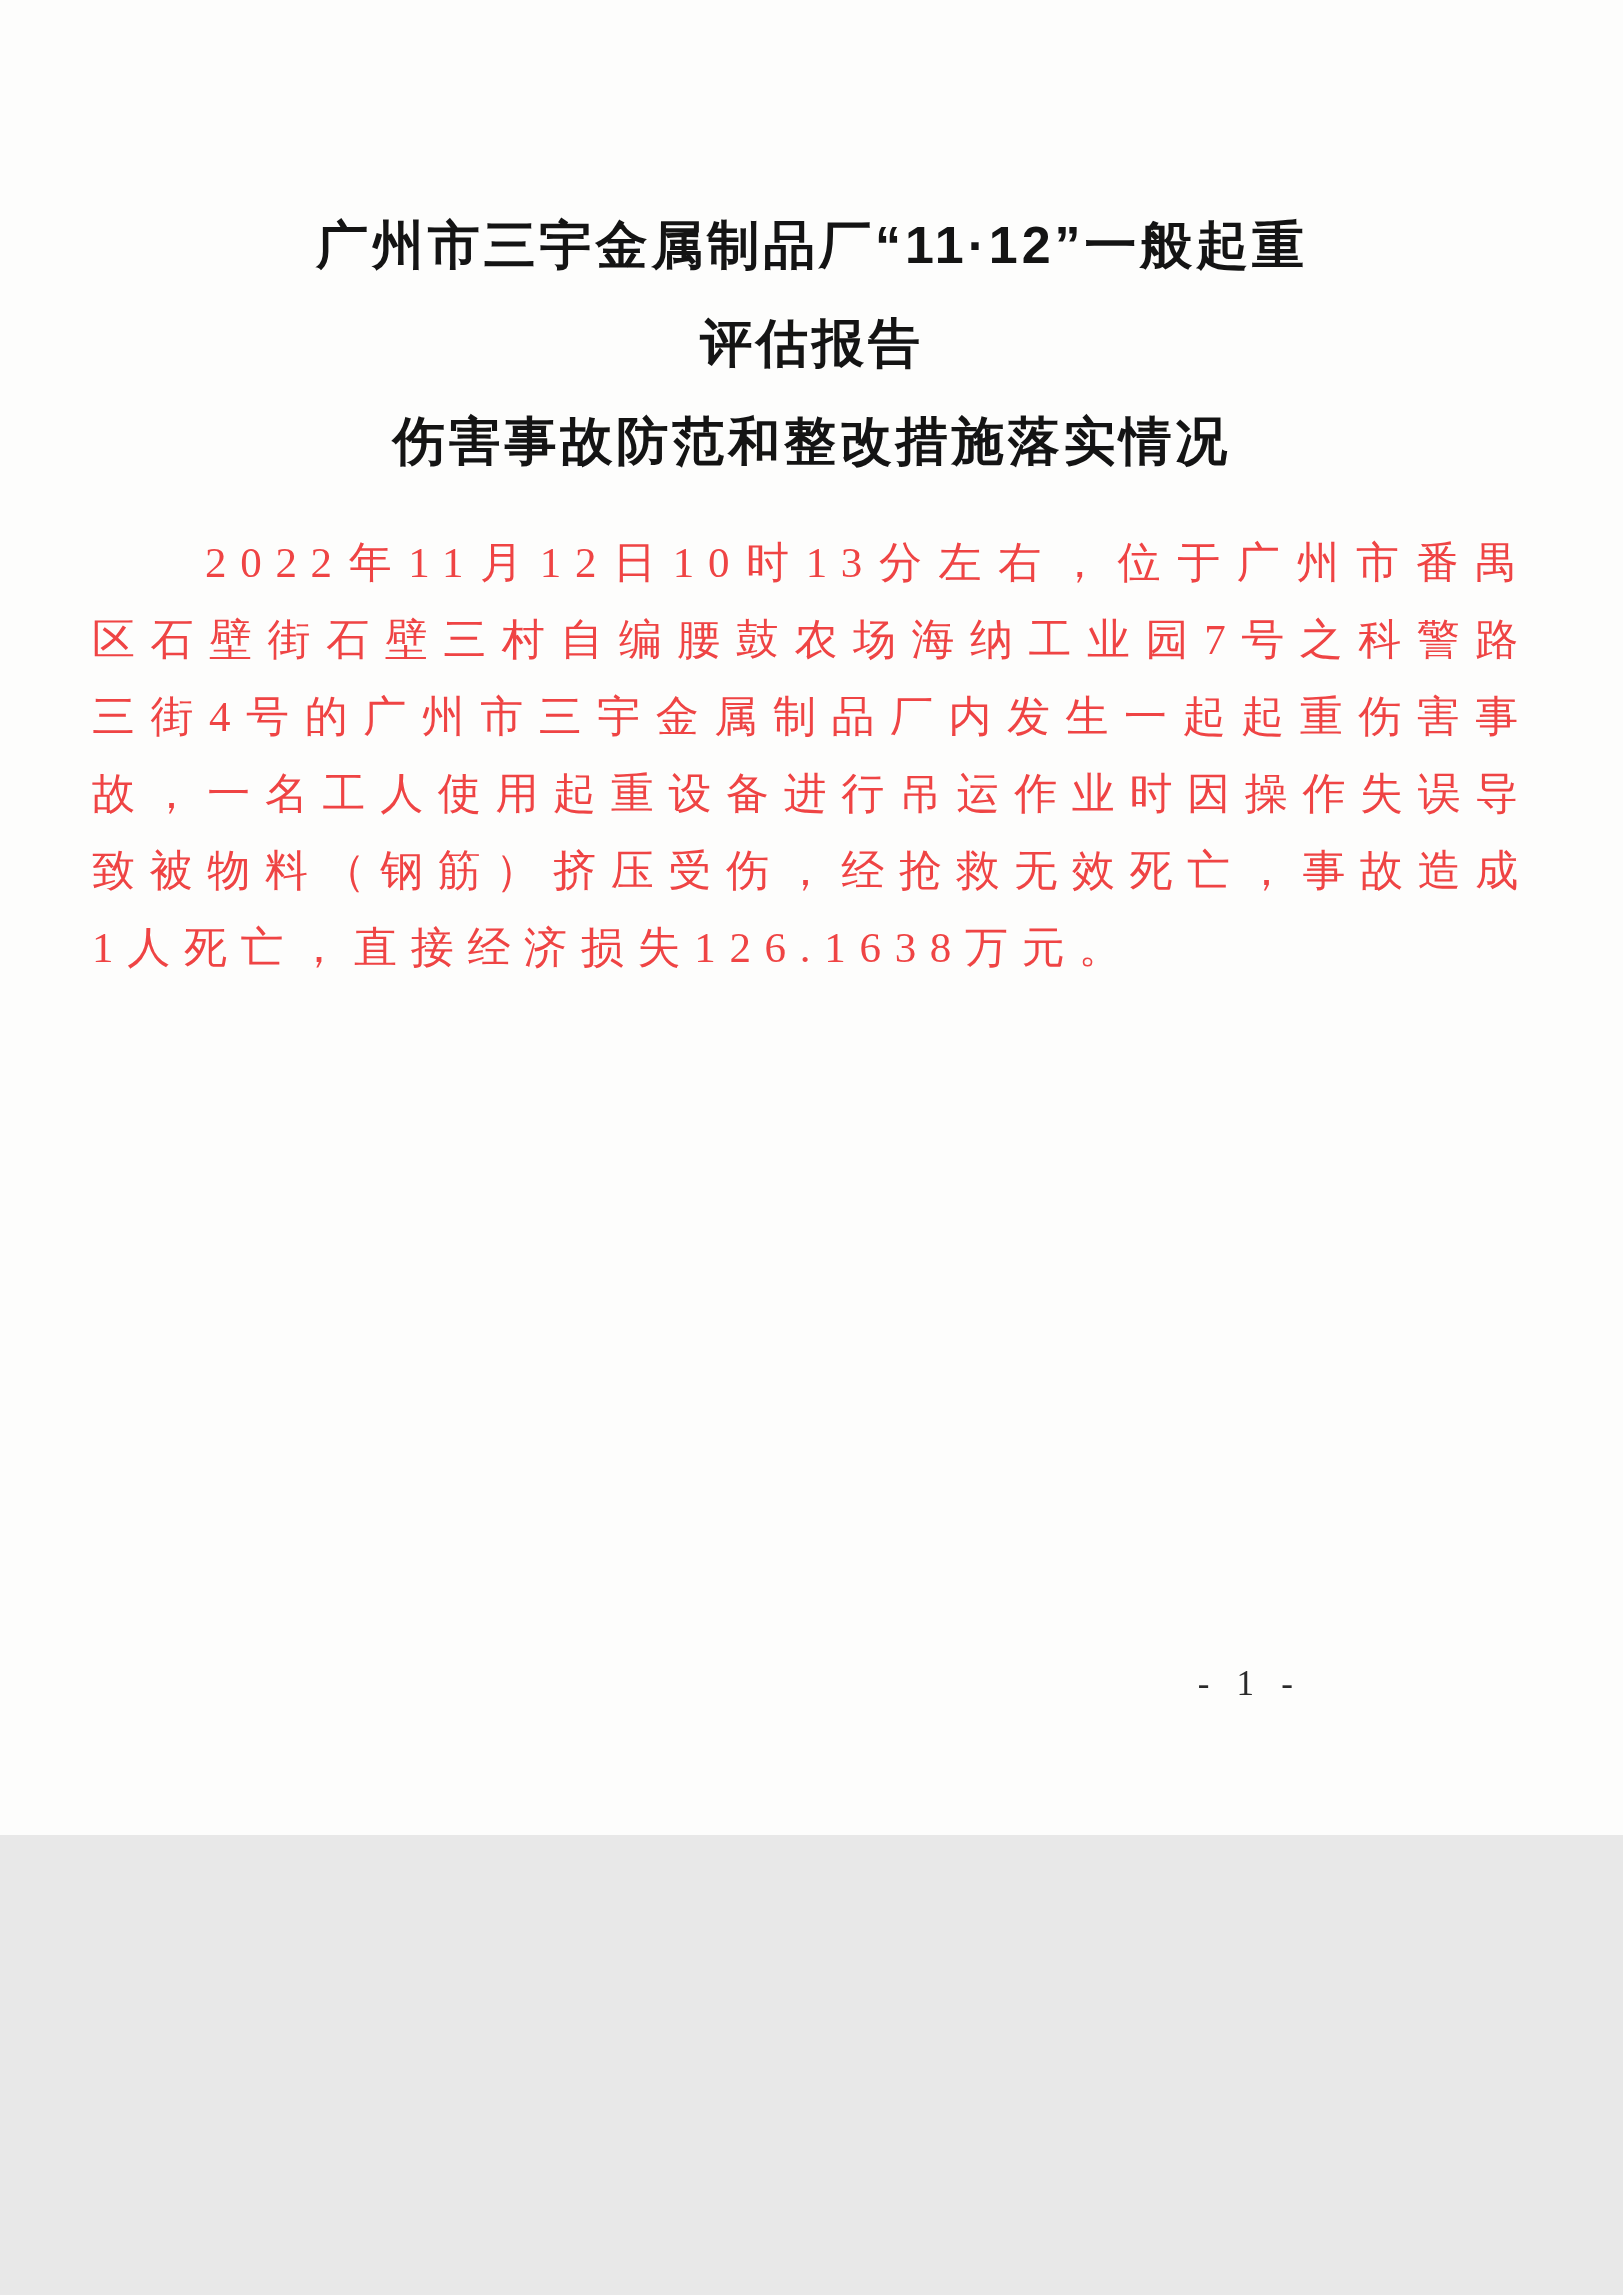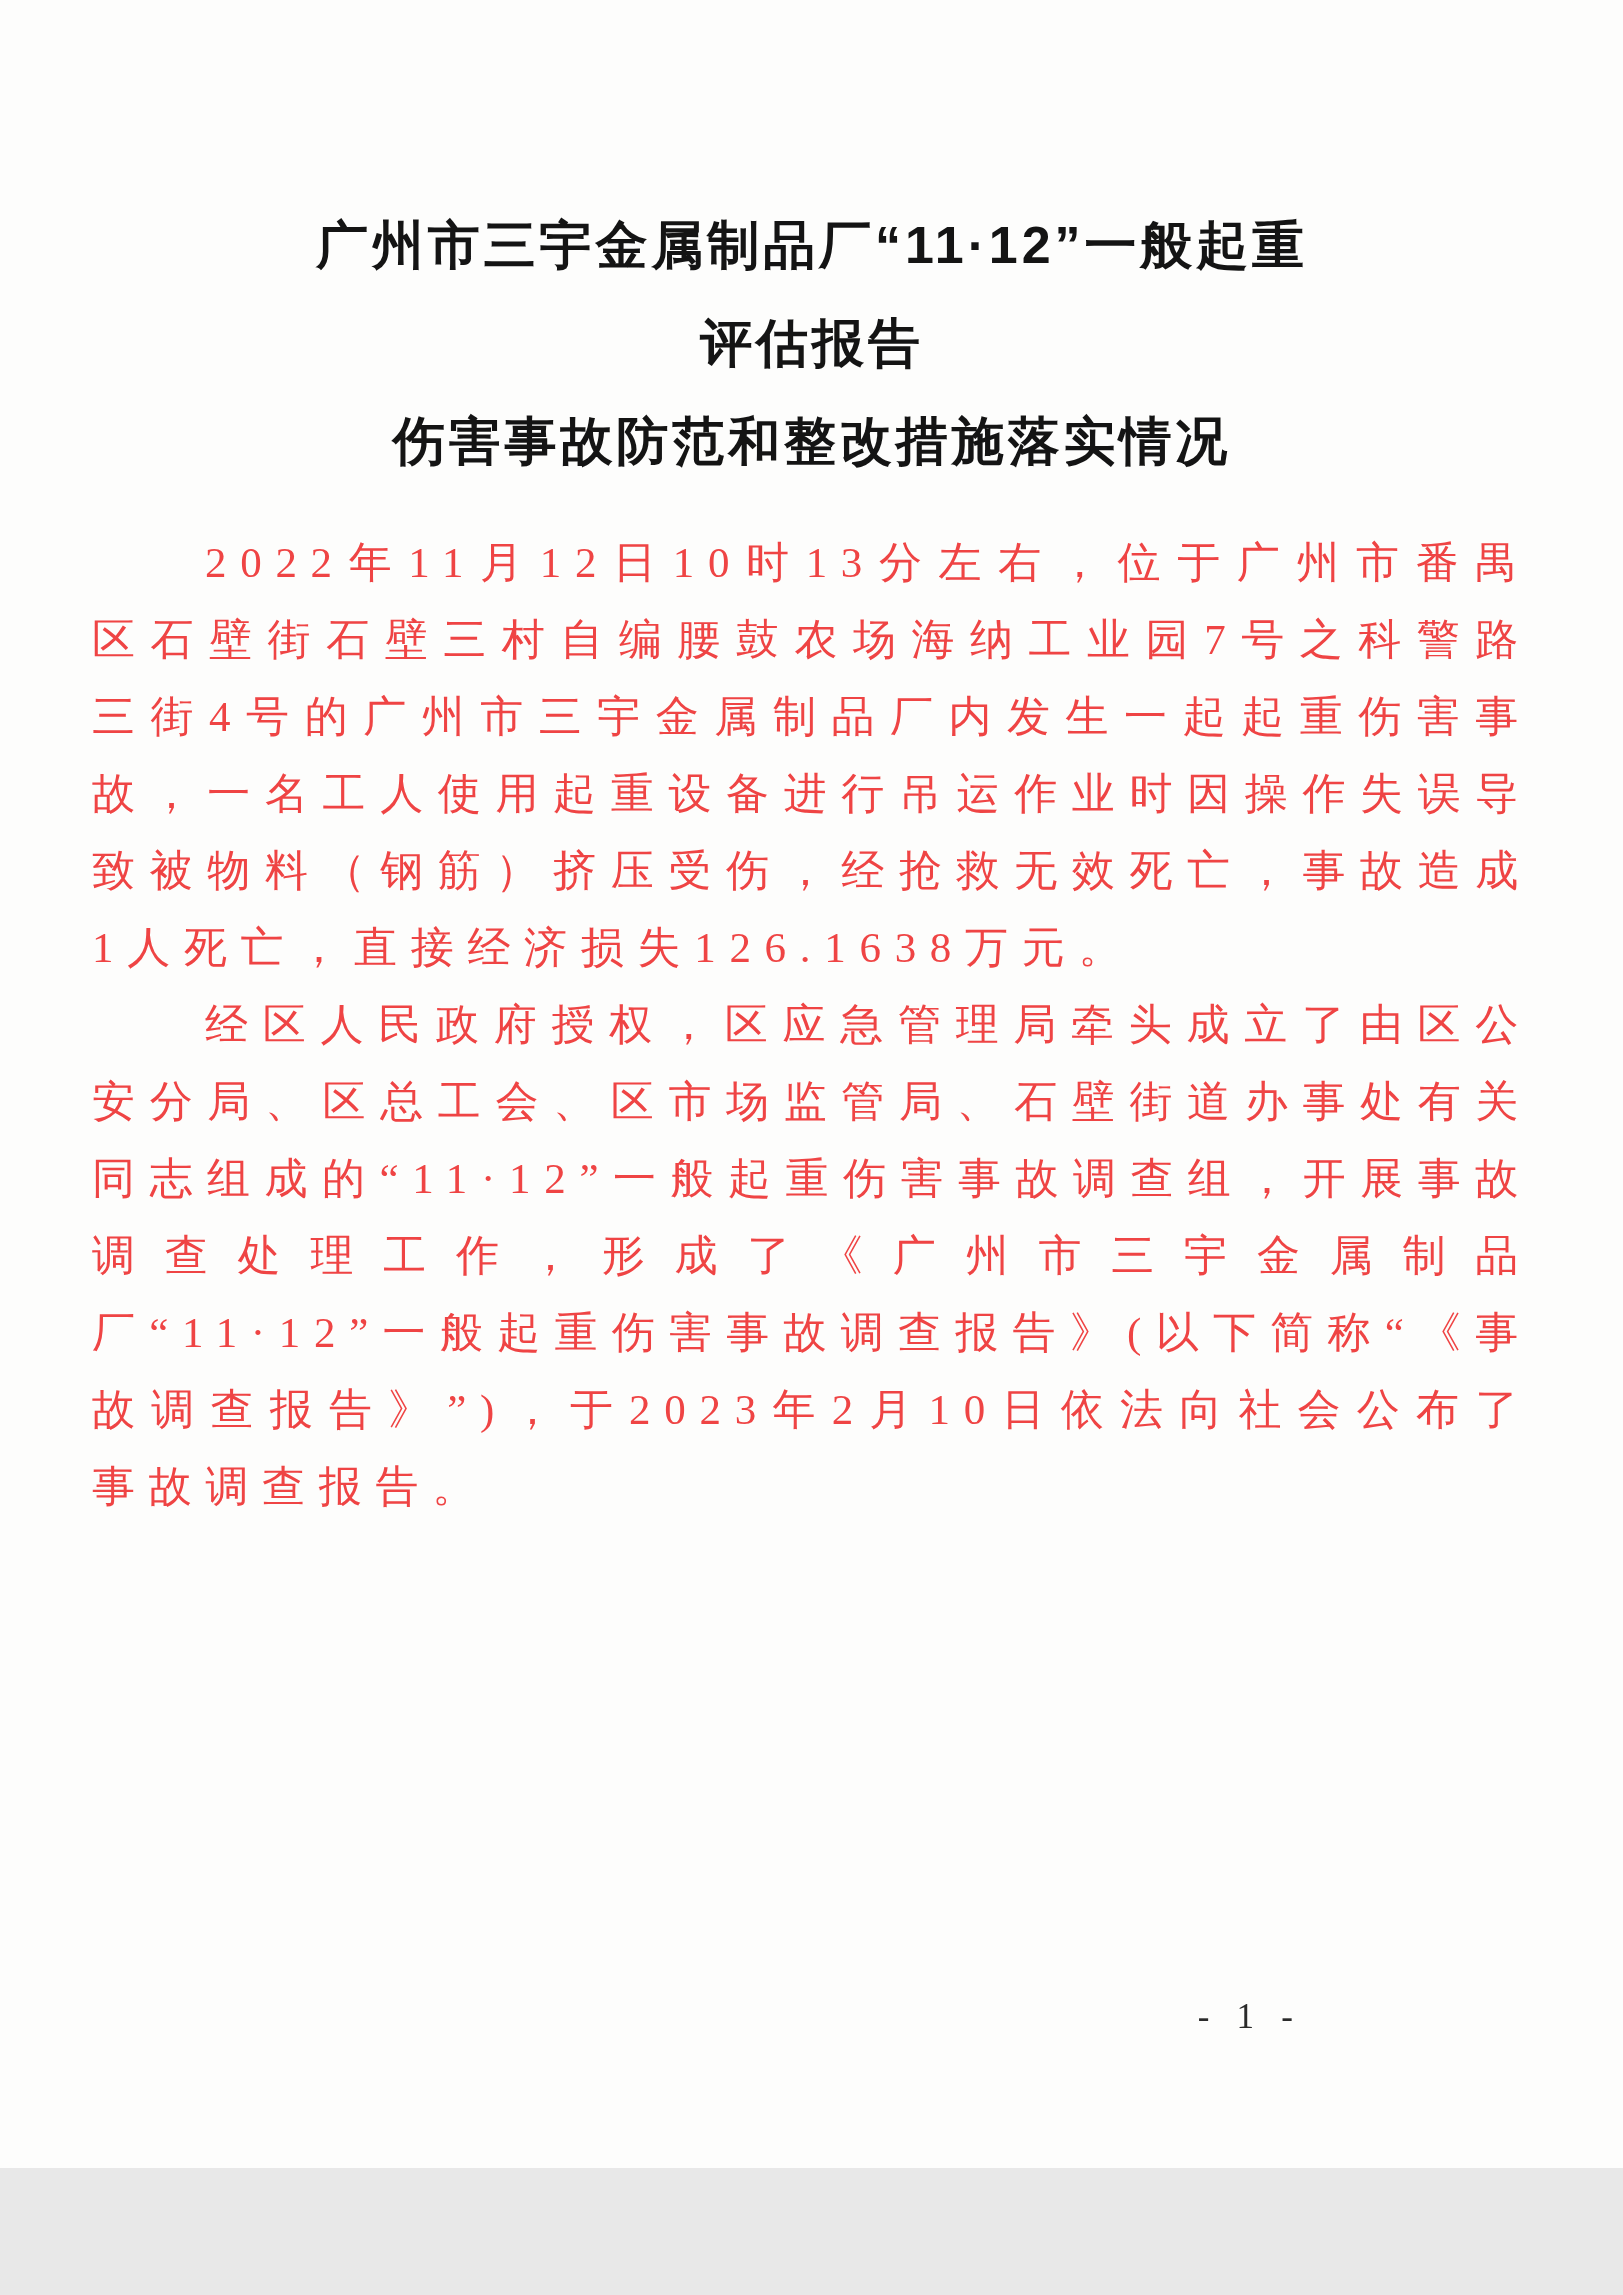--- a/index.html
+++ b/index.html
@@ -8,21 +8,21 @@
   }
   body {
     width: 1623px;
     height: 2295px;
     background: #e8e8e8;
     font-family: "Liberation Serif", serif;
   }
   .page {
     position: relative;
     width: 1623px;
-    height: 2168px;
+    height: 1835px;
     background: #fdfdfc;
     overflow: hidden;
     color: #1b1b1b;
   }
   .title-block {
     position: absolute;
     top: 196px;
     left: 92px;
     width: 1440px;
     text-align: center;
@@ -65,19 +65,18 @@
 <div class="page">
 
   <div class="title-block">
     <div>广州市三宇金属制品厂“11·12”一般起重</div>
     <div>评估报告</div>
     <div>伤害事故防范和整改措施落实情况</div>
   </div>
 
   <div class="body-block">
     <p>2022年11月12日10时13分左右，位于广州市番禺区石壁街石壁三村自编腰鼓农场海纳工业园7号之科警路三街4号的广州市三宇金属制品厂内发生一起起重伤害事故，一名工人使用起重设备进行吊运作业时因操作失误导致被物料（钢筋）挤压受伤，经抢救无效死亡，事故造成1人死亡，直接经济损失126.1638万元。</p>
-    <p>经区人民政府授权，区应急管理局牵头成立了由区公安分局、区总工会、区市场监管局、石壁街道办事处有关同志组成的“11·12”一般起重伤害事故调查组，开展事故调查处理工作，形成了《广州市三宇金属制品厂“11·12”一般起重伤害事故调查报告》(以下简称“《事故调查报告》”)，于2023年2月10日依法向社会公布了事故调查报告。</p>
   </div>
 
   <div class="page-number">- 1 -</div>
 
 </div>
 
 
 </body></html>

